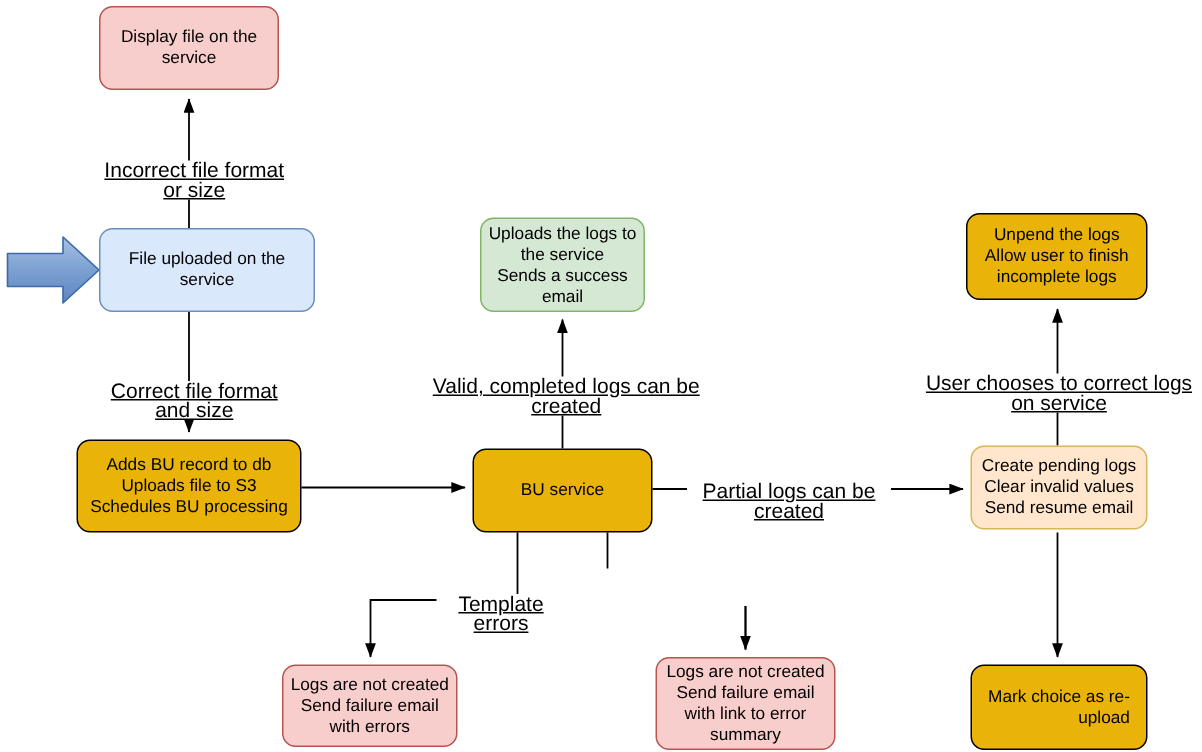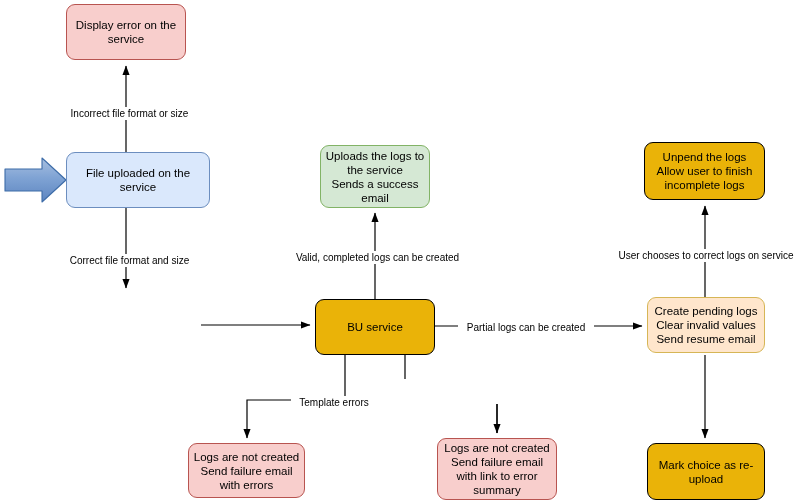--- a/index.html
+++ b/index.html
@@ -39,27 +39,28 @@
     background: #ffffff;
   }
   .node.pink   { background: #f8cecc; border-color: #b85450; }
   .node.blue   { background: #dae8fc; border-color: #6c8ebf; }
   .node.green  { background: #d5e8d4; border-color: #82b366; }
   .node.yellow { background: #ffe6cc; border-color: #d6b656; }
   .node.plain  { background: #eab308; border-color: #000000; }
 
   .edge-label {
     position: absolute;
-    font-size: 10px;
+    font-size: 14px;
     line-height: 13px;
     color: #000000;
     text-align: center;
     white-space: pre-line;
     background: #ffffff;
     padding: 0 2px;
+    text-decoration: underline;
   }
 </style>
 </head>
 <body>
 
 <div id="canvas">
 
   <svg id="edges" viewBox="0 0 801 501" xmlns="http://www.w3.org/2000/svg">
     <defs>
       <marker id="arrow" markerWidth="9" markerHeight="9" refX="7.6" refY="3" orient="auto" markerUnits="strokeWidth">
@@ -92,26 +93,29 @@
       <line x1="705" y1="297" x2="705" y2="206" marker-end="url(#arrow)"></line>
 
       <line x1="705" y1="355" x2="705" y2="438" marker-end="url(#arrow)"></line>
     </g>
 
     <g>
       <path d="M 5 169 L 42 169 L 42 158 L 66 180 L 42 202 L 42 191 L 5 191 Z" fill="url(#startArrowGrad)" stroke="#3d6ca8" stroke-width="1.1" stroke-linejoin="round"></path>
     </g>
   </svg>
 
-  <div class="node pink" style="left:66px; top:4px; width:120px; height:56px;">Display error on the
+  <div class="node pink" style="left:66px; top:4px; width:120px; height:56px;">Display file on the
 service</div>
 
   <div class="node blue" style="left:66px; top:152px; width:144px; height:56px;">File uploaded on the
 service</div>
 
+  <div class="node plain" style="left:51px; top:293px; width:150px; height:62px;">Adds BU record to db
+Uploads file to S3
+Schedules BU processing</div>
 
   <div class="node green" style="left:320px; top:145px; width:110px; height:63px;">Uploads the logs to
 the service
 Sends a success
 email</div>
 
   <div class="node plain" style="left:315px; top:299px; width:120px; height:56px;">BU service</div>
 
   <div class="node pink" style="left:188px; top:443px; width:117px; height:55px;">Logs are not created
 Send failure email
@@ -123,21 +127,21 @@
 summary</div>
 
   <div class="node plain" style="left:644px; top:142px; width:121px; height:58px;">Unpend the logs
 Allow user to finish
 incomplete logs</div>
 
   <div class="node yellow" style="left:647px; top:297px; width:118px; height:56px;">Create pending logs
 Clear invalid values
 Send resume email</div>
 
-  <div class="node plain" style="left:647px; top:443px; width:118px; height:57px;">Mark choice as re-
+  <div class="node plain" style="left:647px; top:443px; width:118px; height:57px;text-align:right;">Mark choice as re-
 upload</div>
 
   <div class="edge-label" style="left:60px; top:107px; width:135px;">Incorrect file format or size</div>
 
   <div class="edge-label" style="left:283px; top:251px; width:185px;">Valid, completed logs can be created</div>
 
   <div class="edge-label" style="left:60px; top:254px; width:135px;">Correct file format and size</div>
 
   <div class="edge-label" style="left:458px; top:321px; width:132px;">Partial logs can be created</div>
 

